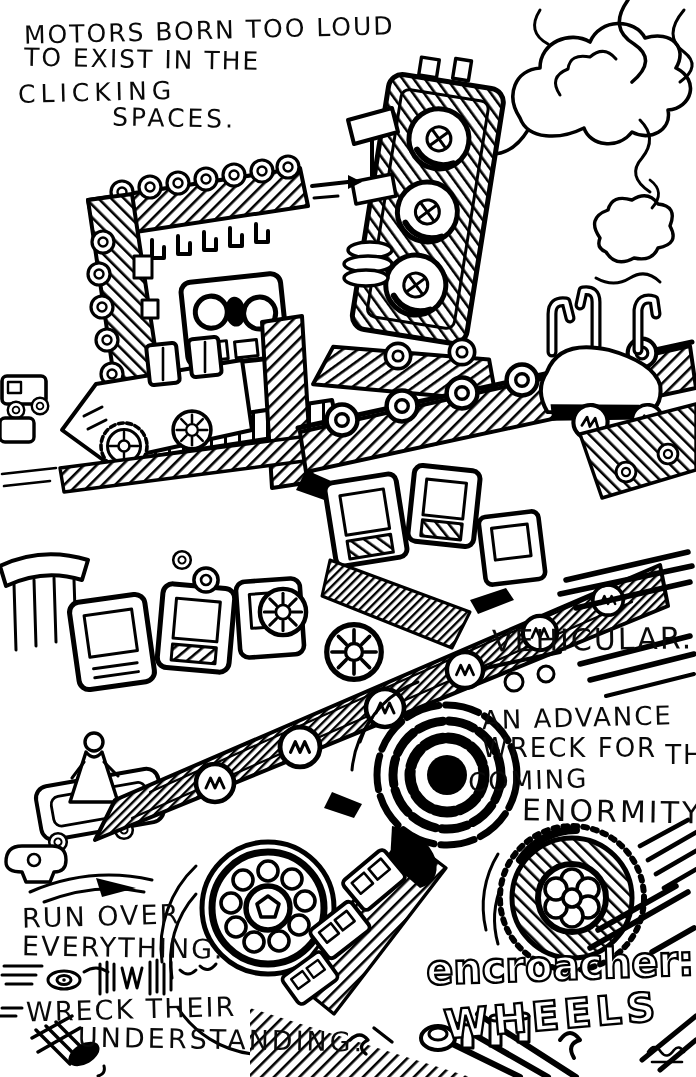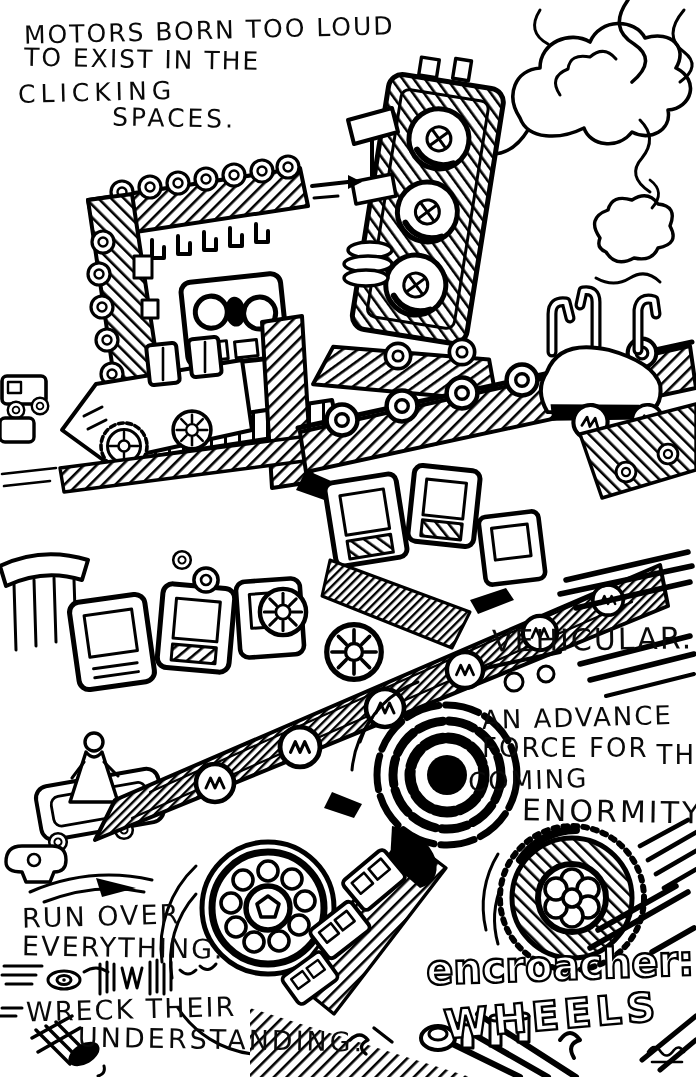--- a/index.html
+++ b/index.html
@@ -466,21 +466,21 @@
   <div class="l3 tilt-a">CLICKING</div>
   <div class="l4 tilt-b">SPACES.</div>
 </div>
 
 <div class="cap cap-vehicular">
   <div>VEHICULAR.</div>
 </div>
 
 <div class="cap cap-advance">
   <div class="l1 tilt-a">AN ADVANCE</div>
-  <div class="l2"><span>FORCE FOR</span><span class="the">THE</span></div>
+  <div class="l2"><span>WRECK FOR</span><span class="the">THE</span></div>
   <div class="l3">COMING</div>
   <div class="l4 tilt-b">ENORMITY.</div>
 </div>
 
 <div class="cap cap-runover">
   <div class="tilt-a">RUN OVER</div>
   <div class="tilt-b">EVERYTHING.</div>
 </div>
 
 <div class="cap cap-wreck">

